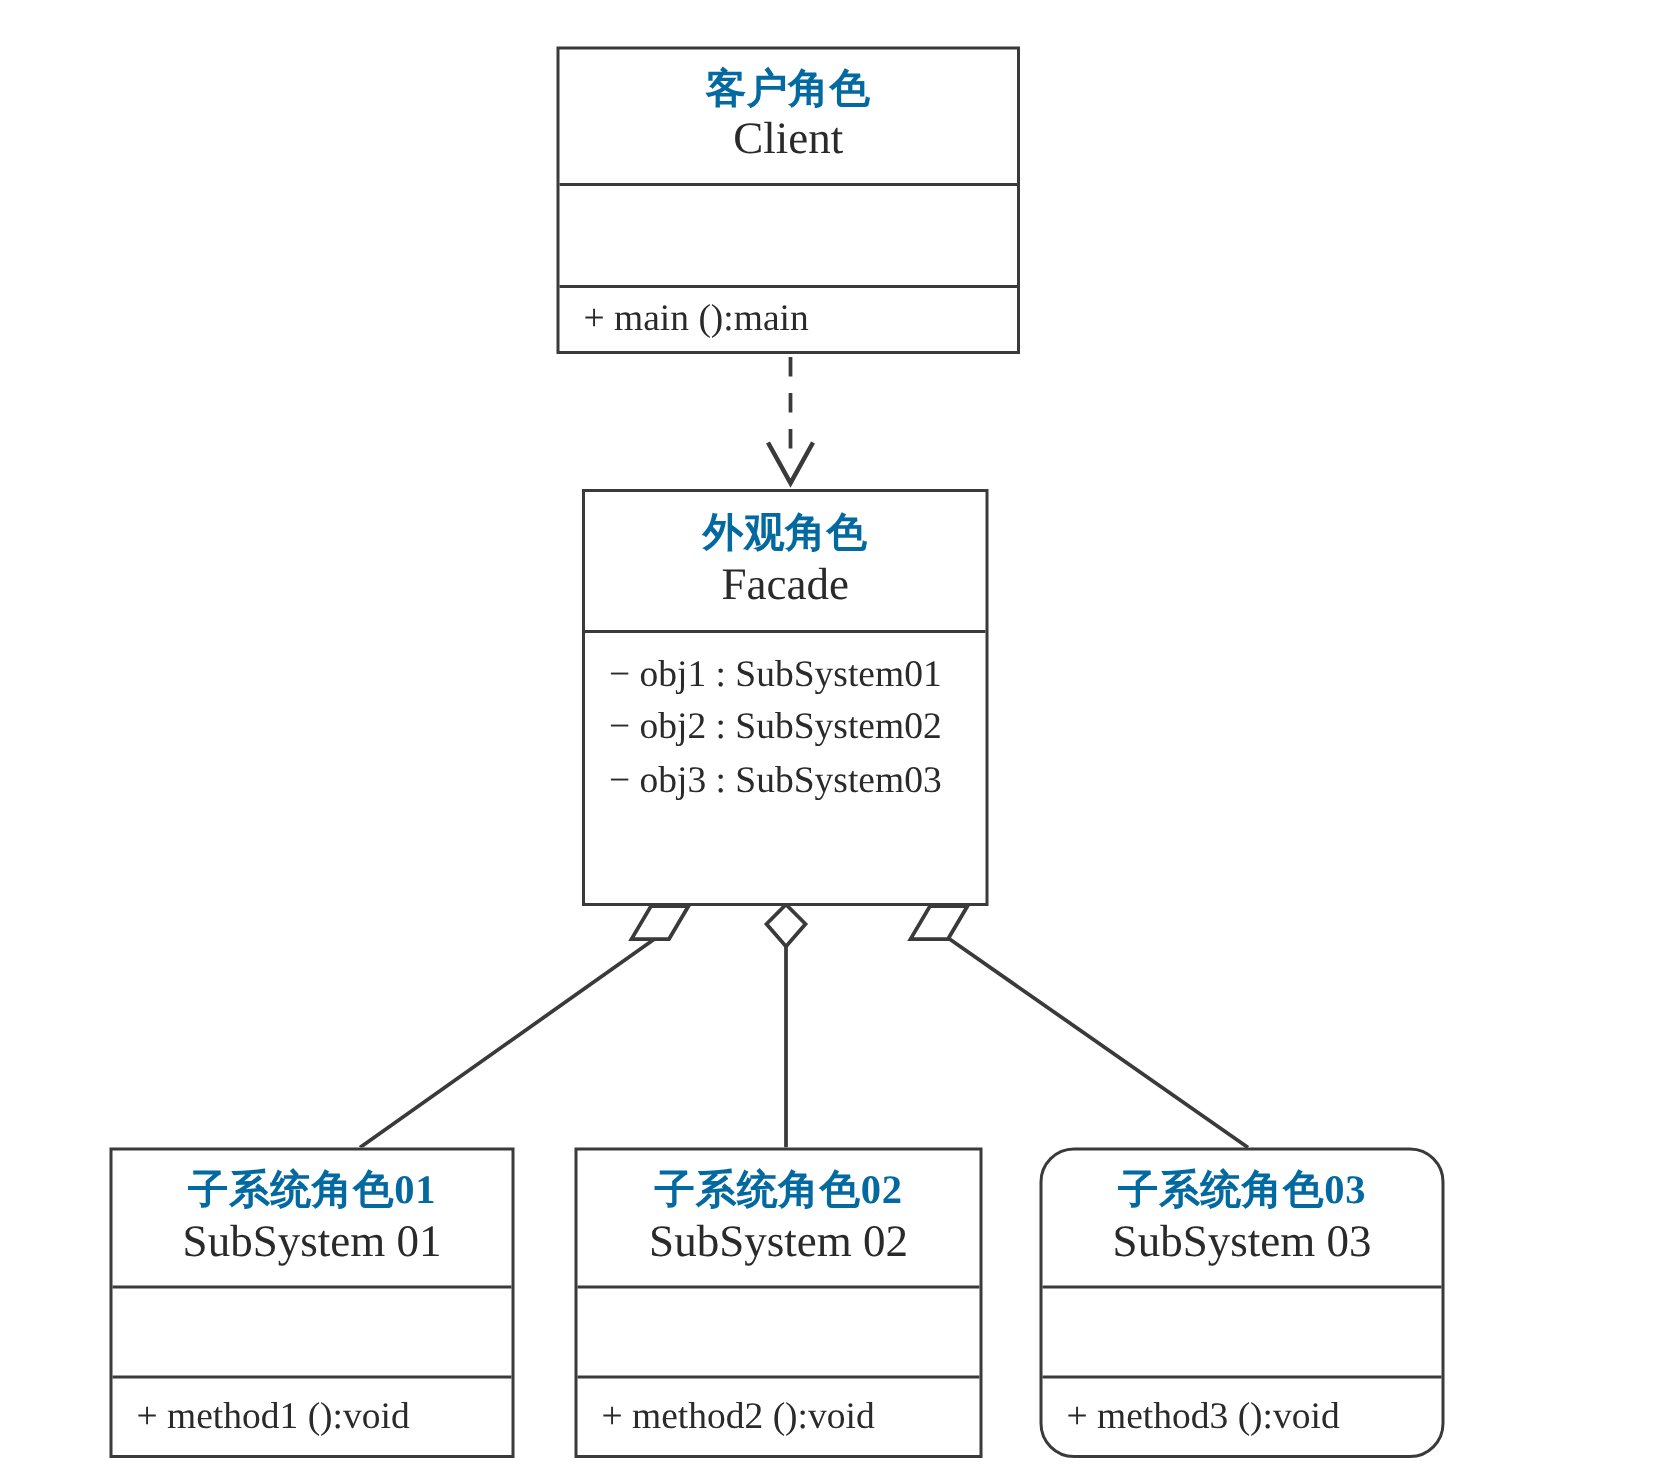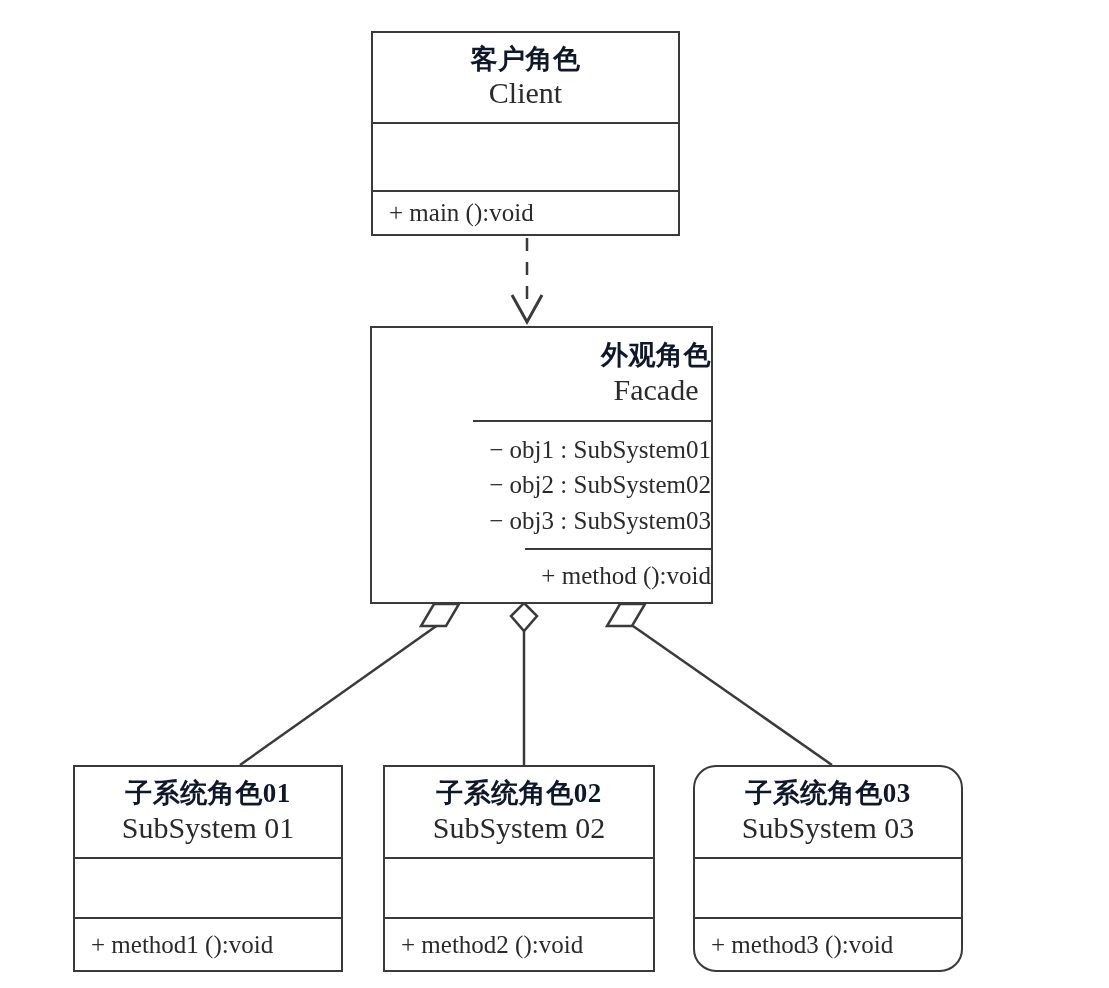--- a/index.html
+++ b/index.html
@@ -43,21 +43,21 @@
     padding-left: 16px;
     justify-content: center;
   }
   .compartment.empty-comp {
     
   }
 
   .cn-name {
     font-size: 27px;
     font-weight: 700;
-    color: #0f172a;
+    color: #0369a1;
     line-height: 1.18;
     letter-spacing: 0.5px;
     white-space: nowrap;
   }
   .en-name {
     font-size: 30px;
     font-weight: 400;
     color: #2a2a2a;
     line-height: 1.2;
     white-space: nowrap;
@@ -118,36 +118,33 @@
     <polygon class="diamond" points="620,604 645,604 632,626 607,626"></polygon>
   </svg>
 
   <div class="uml-class" style="left:371px; top:31px; width:309px; height:205px;">
     <div class="compartment title-comp" style="height:89px;">
       <div class="cn-name">客户角色</div>
       <div class="en-name">Client</div>
     </div>
     <div class="compartment divider-top empty-comp" style="height:68px;"></div>
     <div class="compartment divider-top members-comp" style="flex:1;">
-      <div class="member-line">+ main ():void</div>
+      <div class="member-line">+ main ():main</div>
     </div>
   </div>
 
-  <div class="uml-class" style="left:370px; top:326px; width:343px; height:278px;align-items:flex-end;">
+  <div class="uml-class" style="left:388px; top:326px; width:271px; height:278px;">
     <div class="compartment title-comp" style="height:92px;">
       <div class="cn-name">外观角色</div>
       <div class="en-name">Facade</div>
     </div>
     <div class="compartment divider-top members-comp" style="height:128px;">
       <div class="member-line">− obj1 : SubSystem01</div>
       <div class="member-line">− obj2 : SubSystem02</div>
       <div class="member-line">− obj3 : SubSystem03</div>
-    </div>
-    <div class="compartment divider-top members-comp" style="flex:1;">
-      <div class="member-line">+ method ():void</div>
     </div>
   </div>
 
   <div class="uml-class" style="left:73px; top:765px; width:270px; height:207px;">
     <div class="compartment title-comp" style="height:90px;align-items:center;">
       <div class="cn-name">子系统角色01</div>
       <div class="en-name">SubSystem 01</div>
     </div>
     <div class="compartment divider-top empty-comp" style="height:60px;"></div>
     <div class="compartment divider-top members-comp" style="flex:1;">

